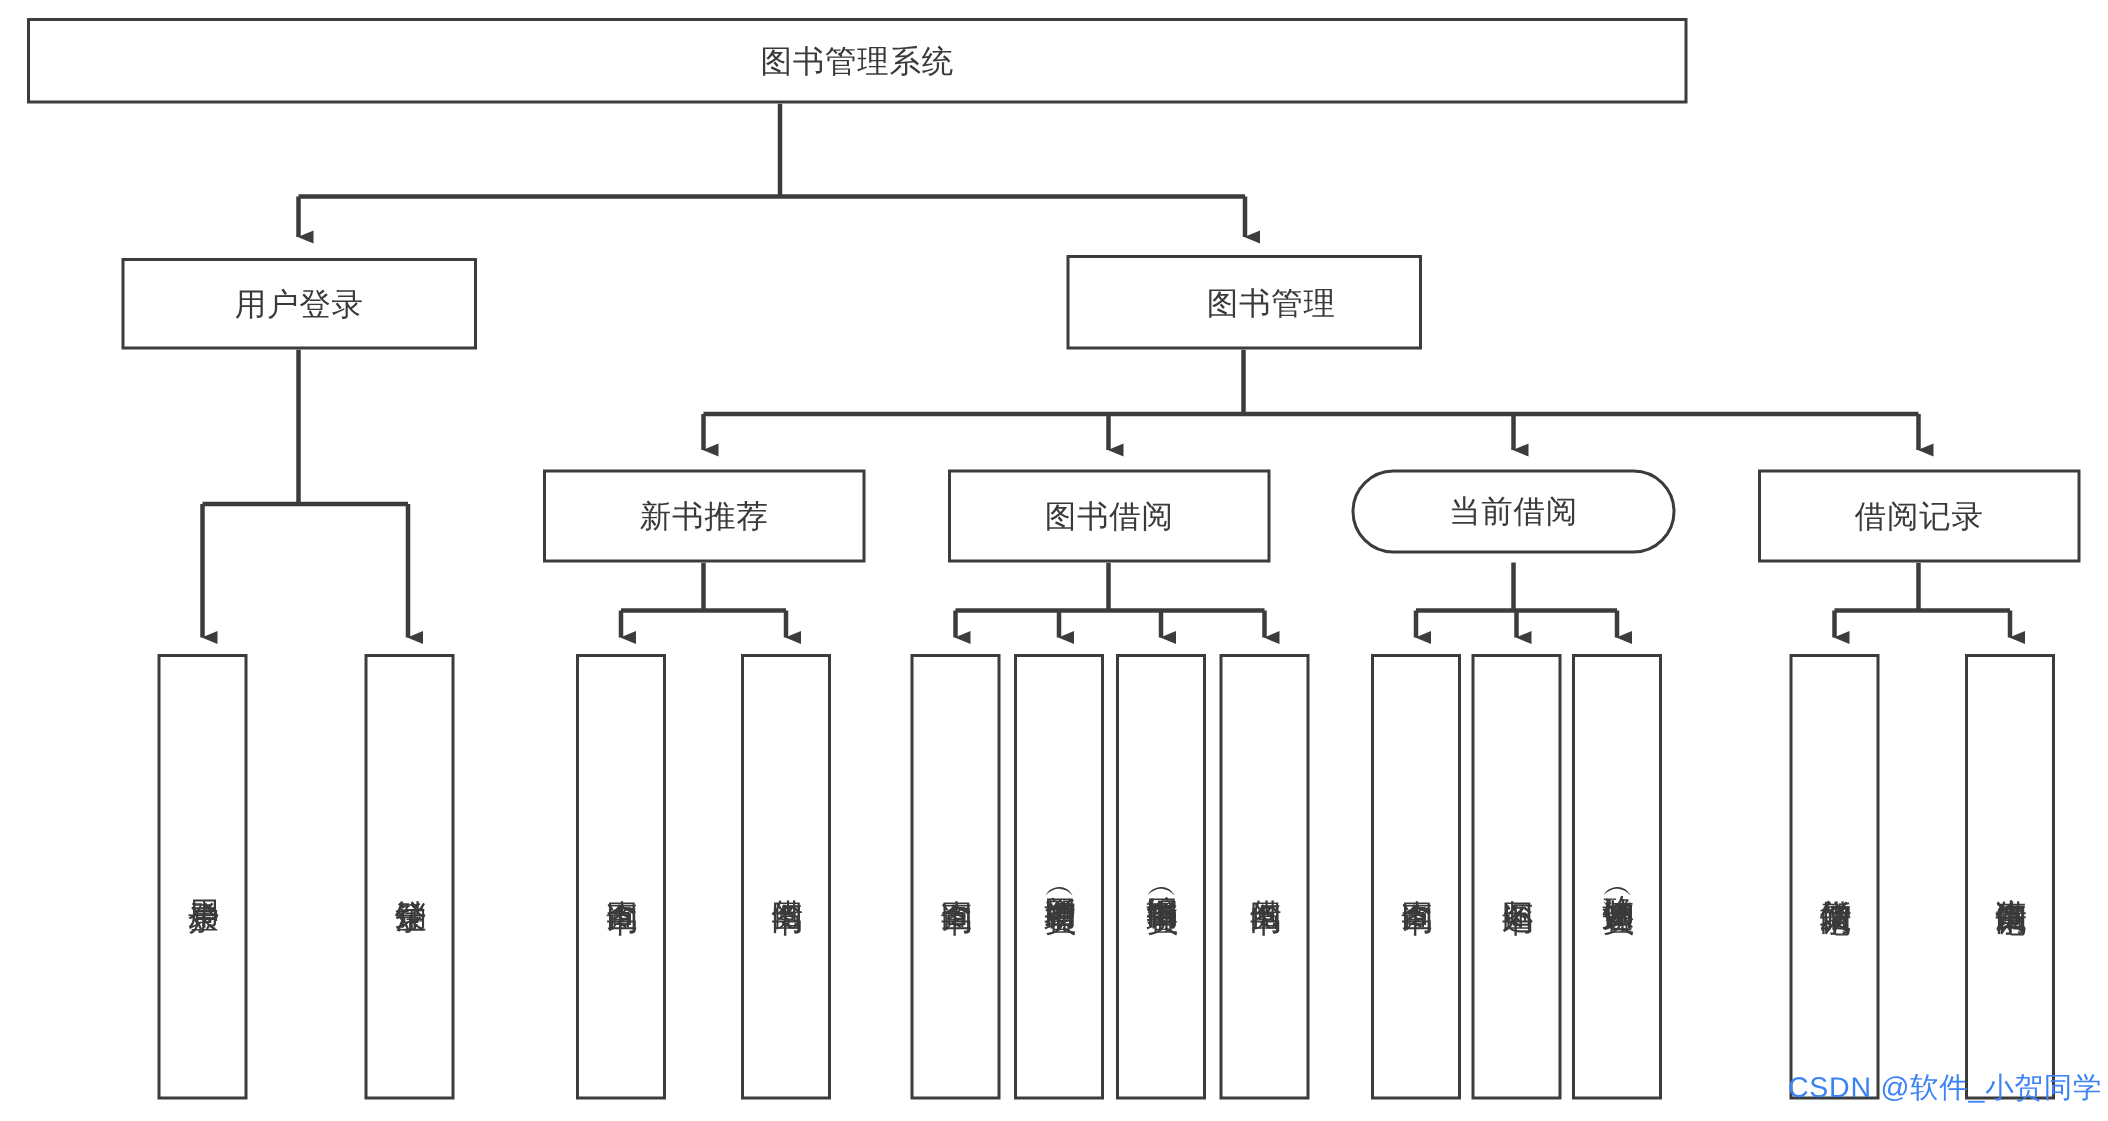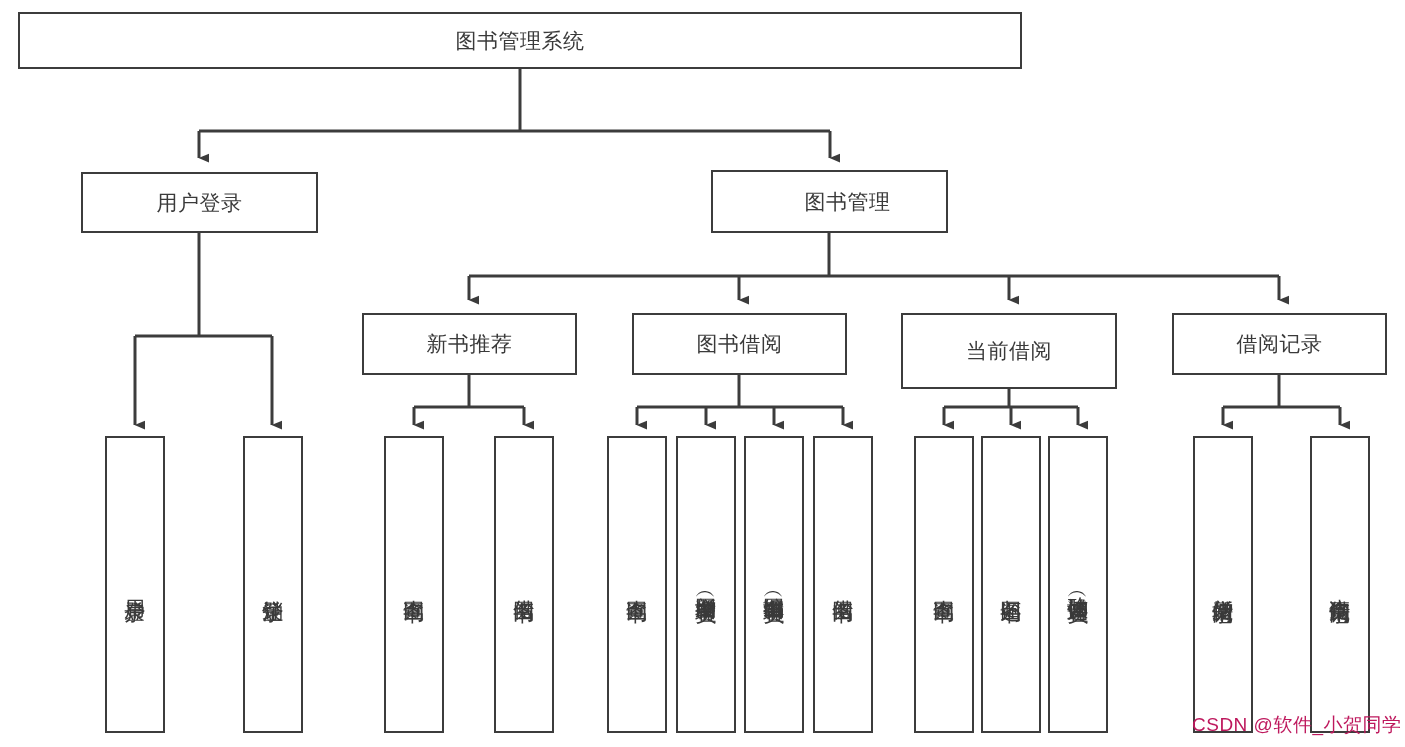--- a/index.html
+++ b/index.html
@@ -42,21 +42,21 @@
   .node-v {
     writing-mode: vertical-rl;
     text-orientation: upright;
     font-size: 21px;
     line-height: 1.32;
     letter-spacing: 1px;
     text-align: center;
   }
   .watermark {
     position: absolute;
-    color: #be185d;
+    color: #3b82f6;
     font-size: 19px;
     white-space: nowrap;
     letter-spacing: 0.5px;
     pointer-events: none;
   }
 </style>
 </head>
 <body>
 
 <div id="canvas">
@@ -105,28 +105,28 @@
       <path d="M1011,407 L1011,425" marker-end="url(#arw)"></path>
       <path d="M1078,407 L1078,425" marker-end="url(#arw)"></path>
 
       <path d="M1279,375 L1279,407"></path>
       <path d="M1223,407 L1340,407"></path>
       <path d="M1223,407 L1223,425" marker-end="url(#arw)"></path>
       <path d="M1340,407 L1340,425" marker-end="url(#arw)"></path>
     </g>
   </svg>
 
-  <div class="node node-h" style="left:18px; top:12px; width:1004px; height:57px;">图书管理系统</div>
+  <div class="node node-h" style="left:18px; top:12px; width:1107px; height:57px;">图书管理系统</div>
 
   <div class="node node-h" style="left:81px; top:172px; width:237px; height:61px;">用户登录</div>
   <div class="node node-h" style="left:711px; top:170px; width:237px; height:63px;padding-left:36px;">图书管理</div>
 
   <div class="node node-h" style="left:362px; top:313px; width:215px; height:62px;">新书推荐</div>
   <div class="node node-h" style="left:632px; top:313px; width:215px; height:62px;text-align:right;">图书借阅</div>
-  <div class="node node-h" style="left:901px; top:313px; width:216px; height:76px;">当前借阅</div>
+  <div class="node node-h" style="left:901px; top:313px; width:216px; height:56px;border-radius:28px;">当前借阅</div>
   <div class="node node-h" style="left:1172px; top:313px; width:215px; height:62px;">借阅记录</div>
 
   <div class="node node-v" style="left:105px; top:436px; width:60px; height:297px;">用户登录</div>
   <div class="node node-v" style="left:243px; top:436px; width:60px; height:297px;">注销登录</div>
 
   <div class="node node-v" style="left:384px; top:436px; width:60px; height:297px;">查询图书</div>
   <div class="node node-v" style="left:494px; top:436px; width:60px; height:297px;">借阅图书</div>
 
   <div class="node node-v" style="left:607px; top:436px; width:60px; height:297px;">查询图书</div>
   <div class="node node-v" style="left:676px; top:436px; width:60px; height:297px;">新增图书（管理员）</div>

